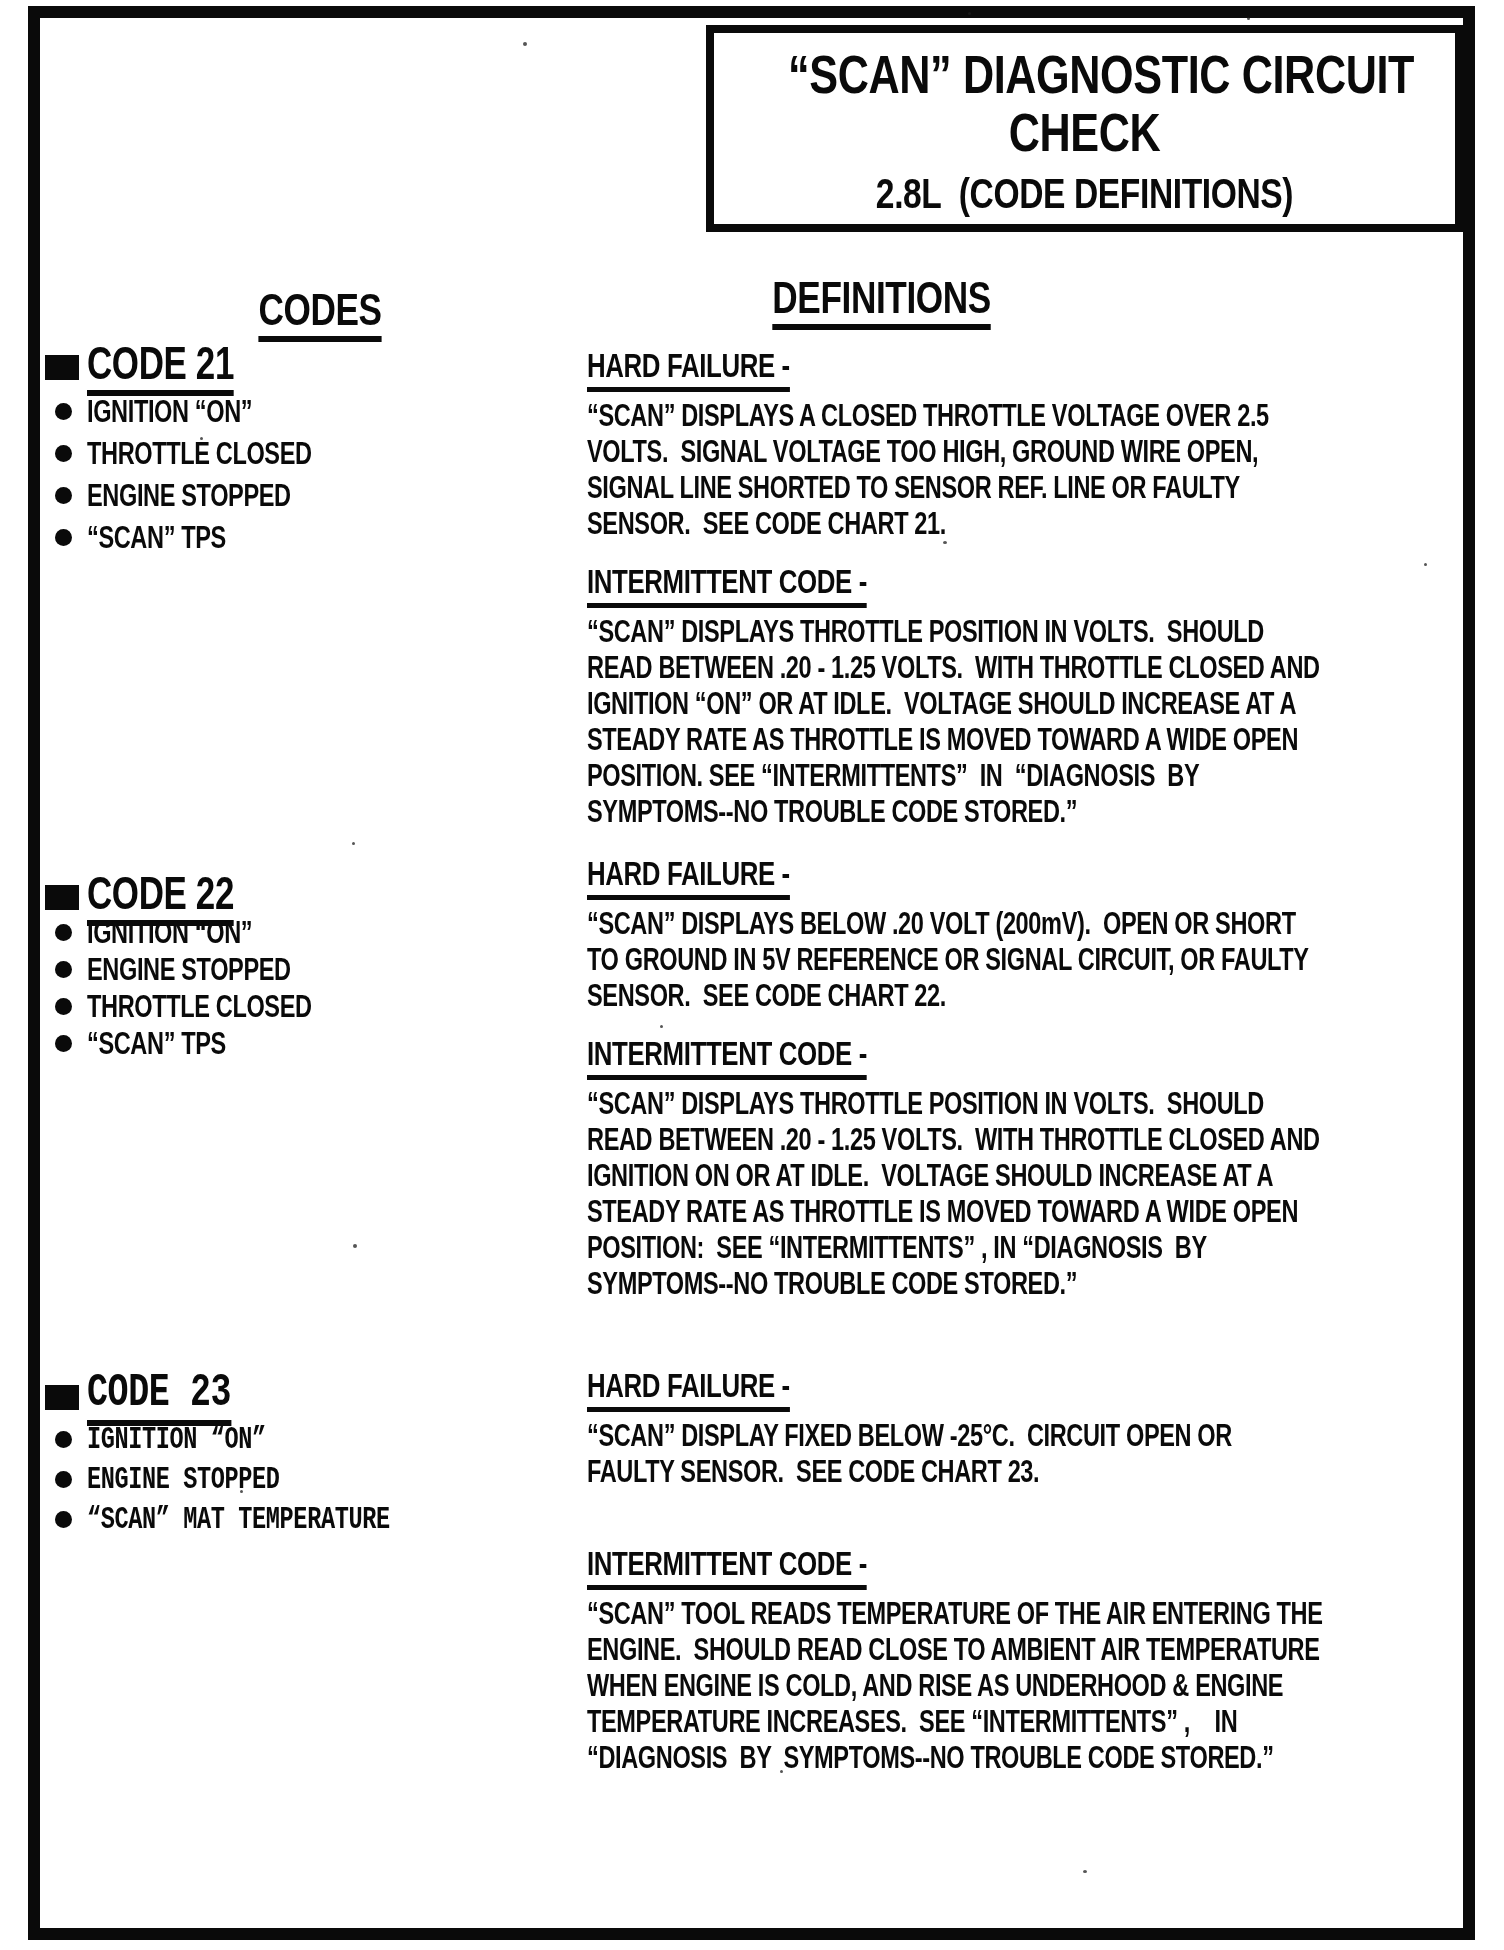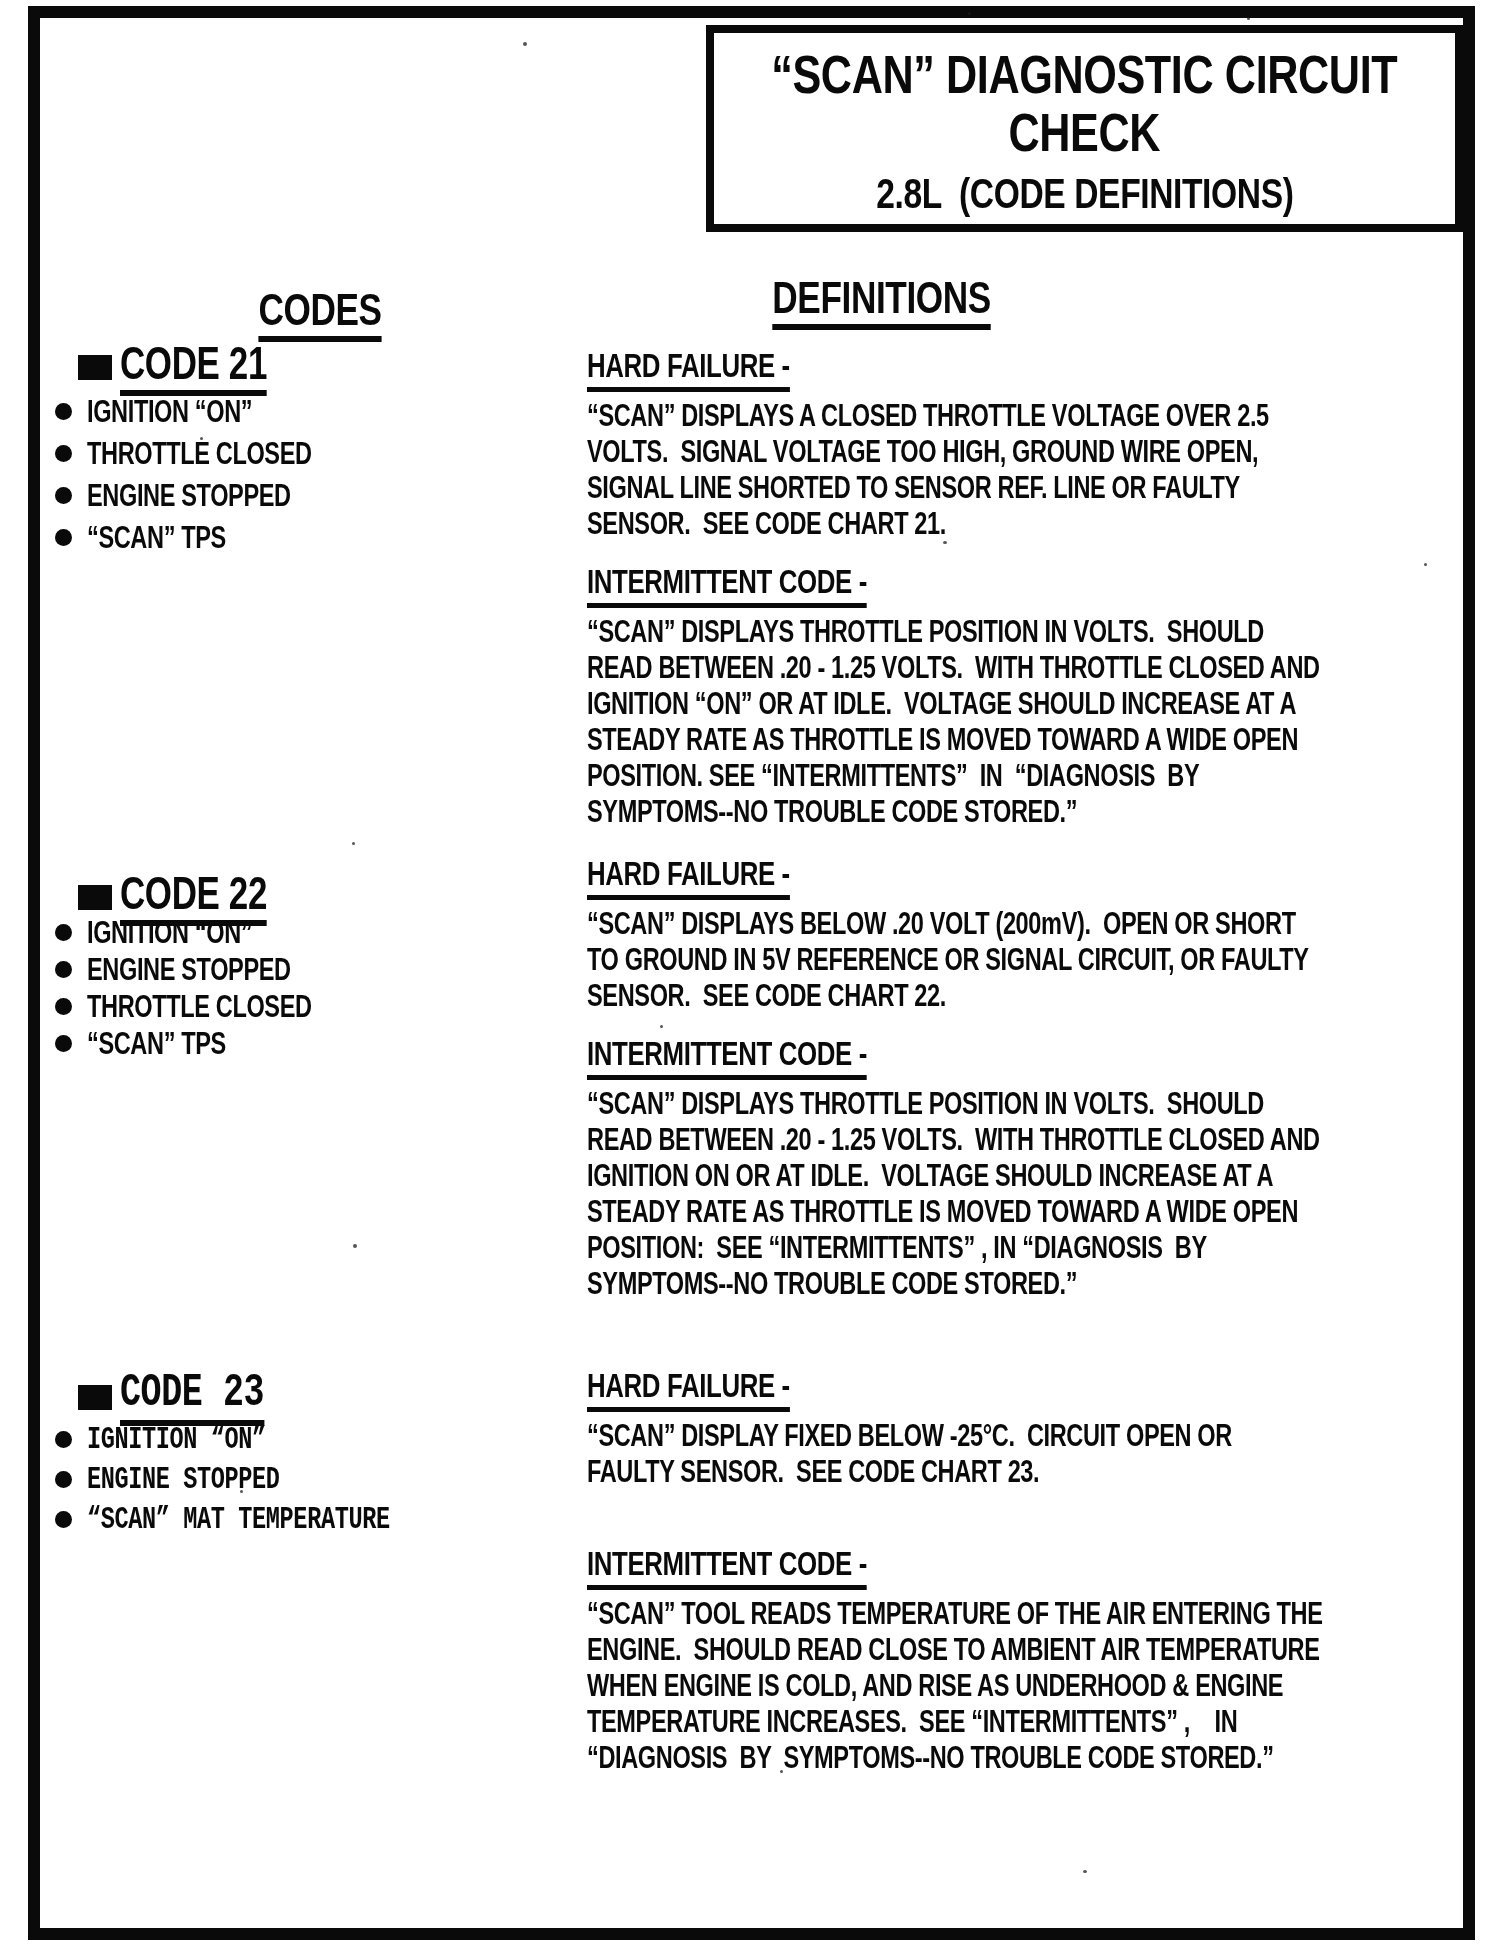--- a/index.html
+++ b/index.html
@@ -34,38 +34,38 @@
     transform-origin:center top;
     letter-spacing:-0.5px;
     white-space:pre;
     text-align:center;
   }
   
   .title-box{
     position:absolute;left:706px;top:25px;width:757px;height:207px;
     border:8px solid var(--ink);
     background:var(--paper);
-    display:flex;flex-direction:column;align-items:center;
+    display:flex;flex-direction:column;
     padding-top:12px;
     z-index:3;
   }
   .title-main{font-size:54px;line-height:58px;}
   .title-sub{font-size:42px;line-height:46px;margin-top:10px;}
   
   .col-heading{
     position:absolute;text-align:center;
   }
   .col-heading .cond-center{
     font-size:44px;line-height:48px;
     border-bottom:6px solid var(--ink);
     padding-bottom:2px;
   }
   
   .code-block{position:absolute;left:45px;width:480px;}
-  .code-head-row{display:flex;align-items:center;margin-left:33px;}
+  .code-head-row{display:flex;align-items:center;}
   .square-marker{
     width:34px;height:25px;background:var(--ink);
     flex:0 0 auto;margin-right:8px;
   }
   .code-head{
     font-size:46px;line-height:50px;
     border-bottom:6px solid var(--ink);
     padding-bottom:2px;
   }
   .code-item{display:flex;align-items:center;height:var(--pitch,40px);}

